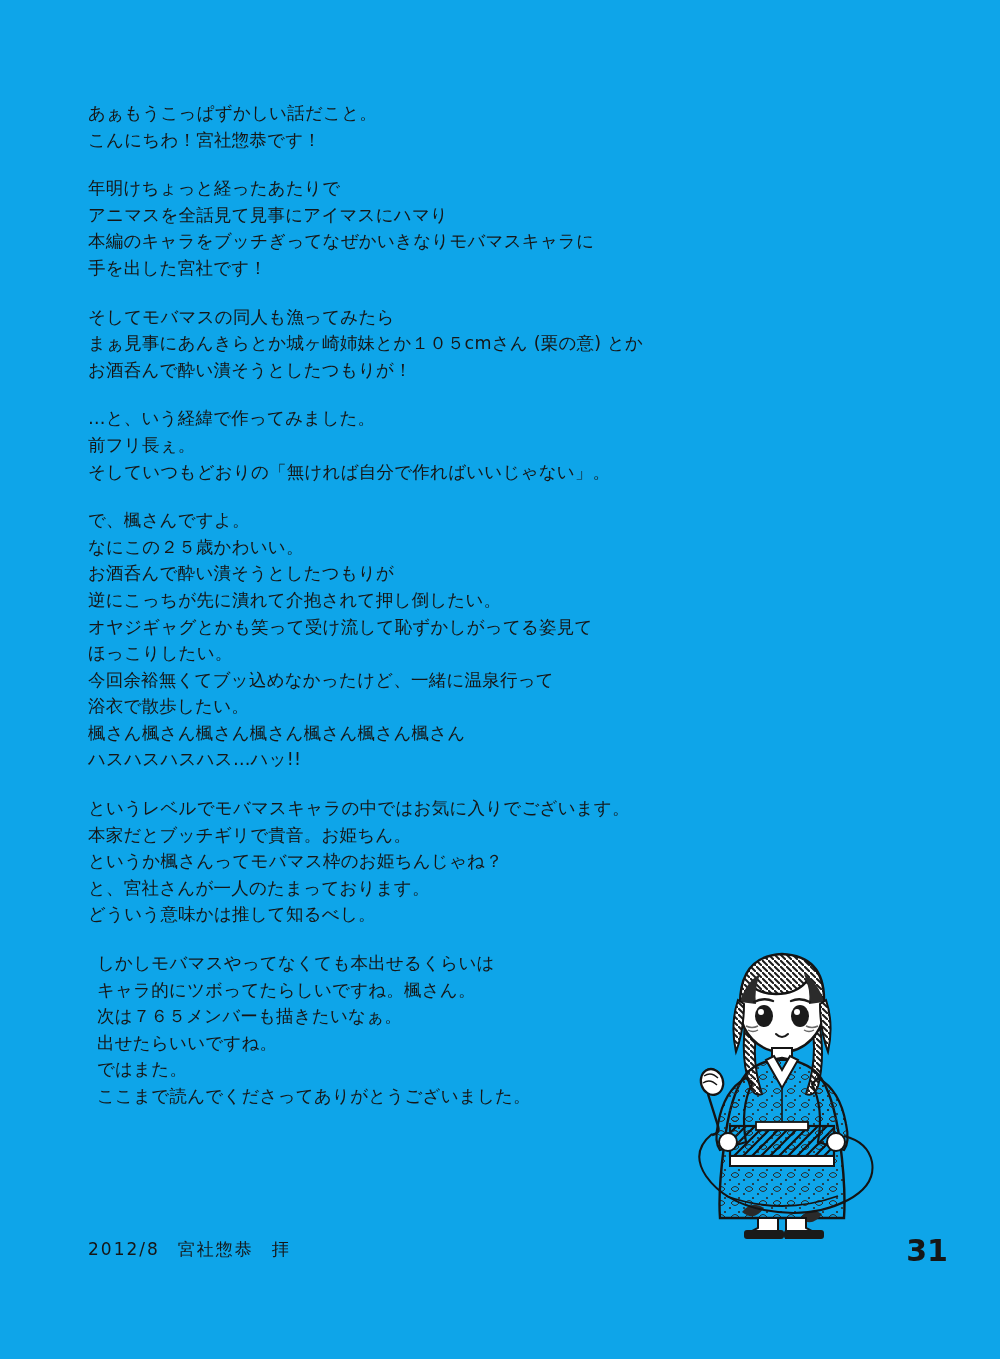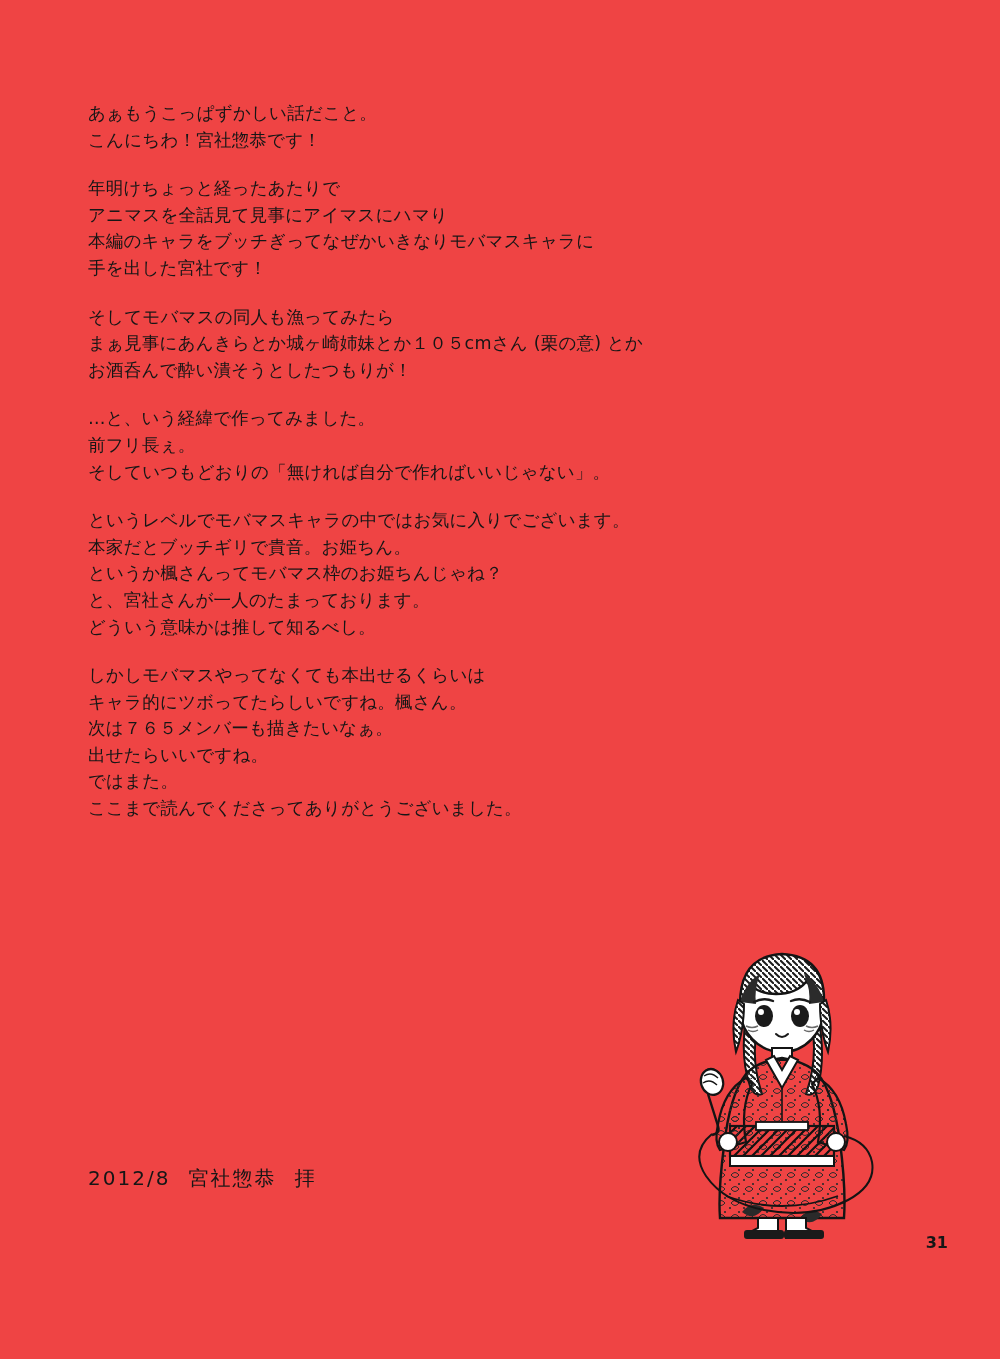--- a/index.html
+++ b/index.html
@@ -11,51 +11,51 @@
     width: 1000px;
     height: 1359px;
     position: relative;
     overflow: hidden;
     font-family: "DejaVu Sans", "Liberation Sans", sans-serif;
     color: #1a1a1a;
   }
   .page {
     position: absolute;
     inset: 0;
-    background: #ef4444;
+    background: #0ea5e9;
   }
   .afterword {
     position: absolute;
     left: 88px;
     top: 100px;
     width: 680px;
     font-size: 17.5px;
     line-height: 1.52;
     letter-spacing: 0.2px;
     color: #161616;
   }
   .para {
     margin: 0 0 22px 0;
     white-space: pre-line;
   }
-  .para:last-child { margin-bottom: 0; }
+  .para:last-child { margin-bottom: 0; margin-left: 9px; }
   .footer {
     position: absolute;
     left: 88px;
-    top: 1165px;
-    font-size: 20px;
+    top: 1238px;
+    font-size: 17px;
     letter-spacing: 2px;
     color: #161616;
   }
   .footer .sep { display: inline-block; width: 18px; }
   .page-number {
     position: absolute;
     right: 52px;
     top: 1233px;
-    font-size: 16px;
+    font-size: 30px;
     font-weight: bold;
     color: #161616;
     font-family: "DejaVu Sans", "Liberation Sans", sans-serif;
   }
   
   .illustration {
     position: absolute;
     left: 672px;
     top: 930px;
     width: 300px;
@@ -74,20 +74,30 @@
     <p class="para">年明けちょっと経ったあたりで
 アニマスを全話見て見事にアイマスにハマり
 本編のキャラをブッチぎってなぜかいきなりモバマスキャラに
 手を出した宮社です！</p>
     <p class="para">そしてモバマスの同人も漁ってみたら
 まぁ見事にあんきらとか城ヶ崎姉妹とか１０５cmさん (栗の意) とか
 お酒呑んで酔い潰そうとしたつもりが！</p>
     <p class="para">…と、いう経緯で作ってみました。
 前フリ長ぇ。
 そしていつもどおりの「無ければ自分で作ればいいじゃない」。</p>
+    <p class="para">で、楓さんですよ。
+なにこの２５歳かわいい。
+お酒呑んで酔い潰そうとしたつもりが
+逆にこっちが先に潰れて介抱されて押し倒したい。
+オヤジギャグとかも笑って受け流して恥ずかしがってる姿見て
+ほっこりしたい。
+今回余裕無くてブッ込めなかったけど、一緒に温泉行って
+浴衣で散歩したい。
+楓さん楓さん楓さん楓さん楓さん楓さん楓さん
+ハスハスハスハス…ハッ!!</p>
     <p class="para">というレベルでモバマスキャラの中ではお気に入りでございます。
 本家だとブッチギリで貴音。お姫ちん。
 というか楓さんってモバマス枠のお姫ちんじゃね？
 と、宮社さんが一人のたまっております。
 どういう意味かは推して知るべし。</p>
     <p class="para">しかしモバマスやってなくても本出せるくらいは
 キャラ的にツボってたらしいですね。楓さん。
 次は７６５メンバーも描きたいなぁ。
 出せたらいいですね。
 ではまた。

